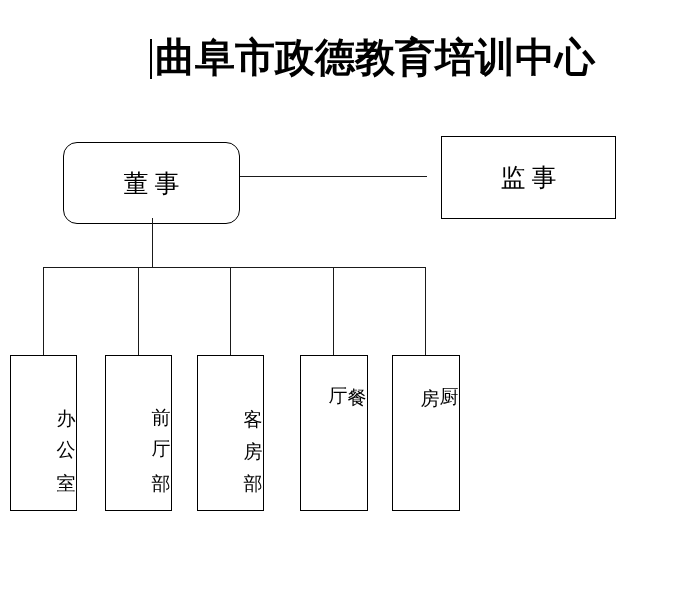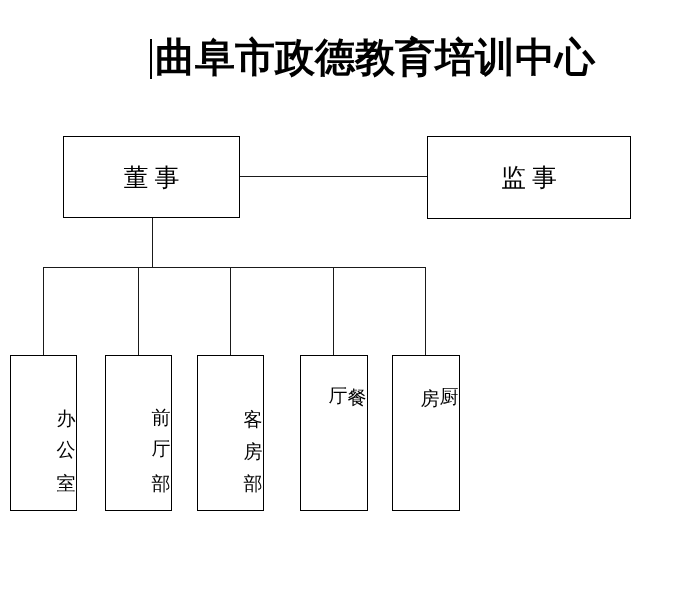--- a/index.html
+++ b/index.html
@@ -84,23 +84,23 @@
   }
 </style>
 </head>
 <body>
 
 <div id="canvas">
 
   <div id="title-caret"></div>
   <div id="chart-title">曲阜市政德教育培训中心</div>
 
-  <div class="node-box horizontal" style="left:63px; top:136px; width:177px; height:82px;">董事</div>
+  <div class="node-box horizontal" style="left:63px; top:142px; width:177px; height:82px;border-radius:14px;">董事</div>
 
-  <div class="node-box horizontal" style="left:427px; top:136px; width:204px; height:83px;">监事</div>
+  <div class="node-box horizontal" style="left:441px; top:136px; width:175px; height:83px;">监事</div>
 
   <div class="line-h" style="left:240px; top:176px; width:187px;"></div>
 
   <div class="line-v" style="left:152px; top:218px; height:49px;"></div>
 
   <div class="line-h" style="left:43px; top:267px; width:382px;"></div>
 
   <div class="line-v" style="left:43px;  top:267px; height:88px;"></div>
   <div class="line-v" style="left:138px; top:267px; height:88px;"></div>
   <div class="line-v" style="left:230px; top:267px; height:88px;"></div>

